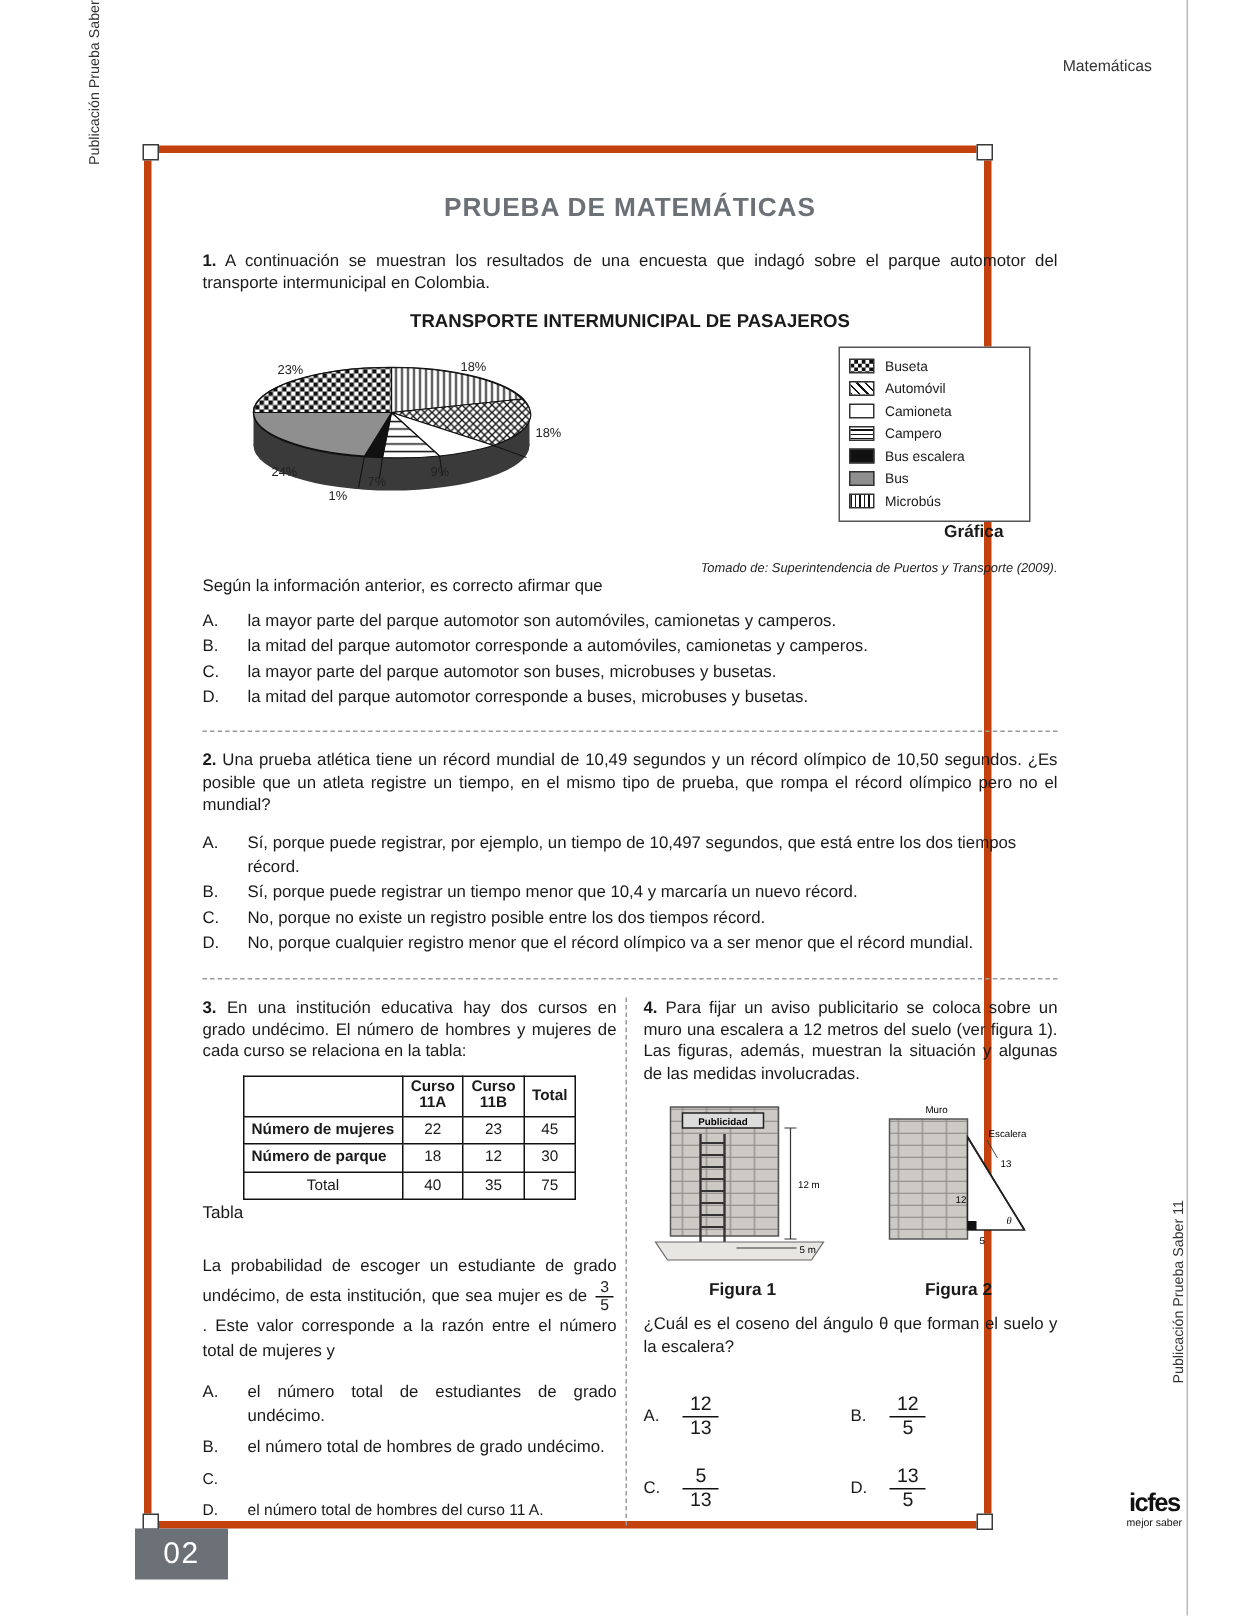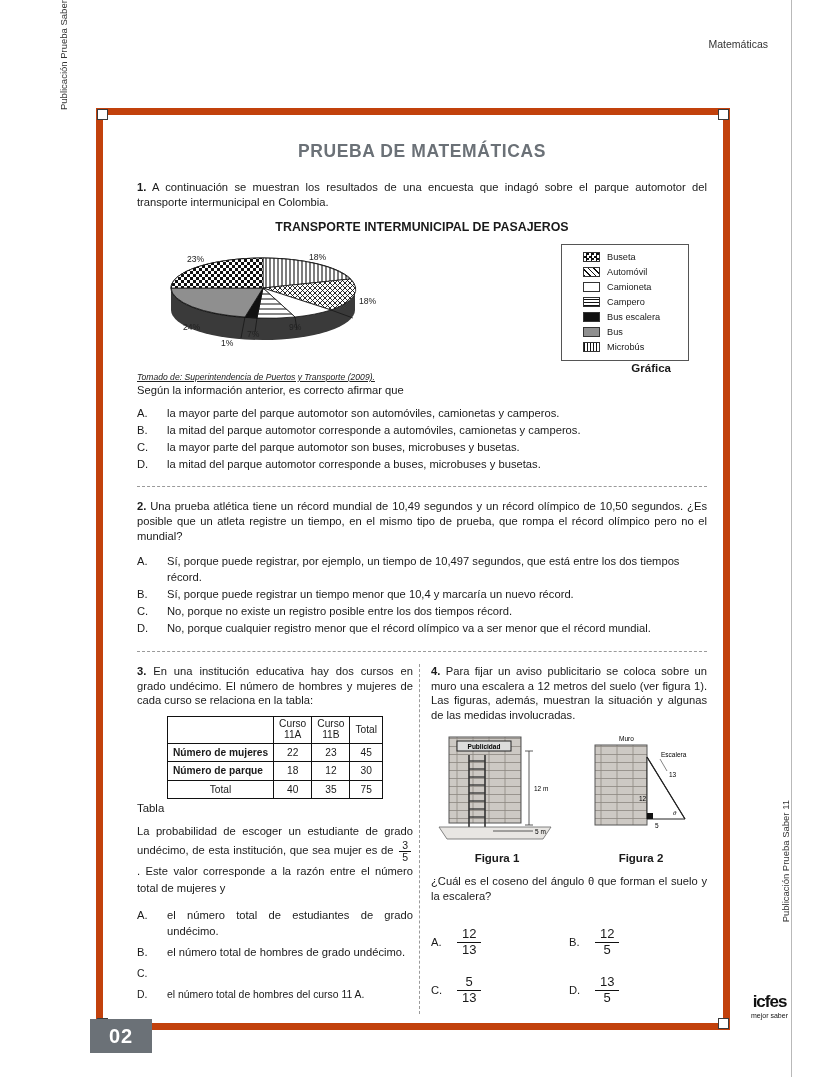--- a/index.html
+++ b/index.html
@@ -34,23 +34,23 @@
     font-size: 9.5px; color: #333;
     white-space: nowrap;
   }
   .right-rule {
     position: absolute; right: 36px; top: 0; bottom: 0;
     width: 1px; background: #b9b9b9;
   }
   
   .frame {
     position: absolute;
-    left: 96px; top: 108px;
-    width: 634px; height: 922px;
-    border: 7px solid #c2410c;
+    left: 96px; top: 97px;
+    width: 565px; height: 922px;
+    border: 5px solid #c2410c;
   }
   .corner {
     position: absolute; width: 11px; height: 11px;
     border: 1px solid #3a3a3a; background: #fff;
   }
   .corner.tl { left: -6px; top: -6px; }
   .corner.tr { right: -6px; top: -6px; }
   .corner.bl { left: -6px; bottom: -6px; }
   .corner.br { right: -6px; bottom: -6px; }
 
@@ -76,64 +76,63 @@
   }
   
   .chart-title {
     text-align: center; font-weight: bold; font-size: 12.4px;
     margin: 10px 0 2px 0;
   }
   .chart-area { position: relative; height: 132px; margin-top: 4px; }
   .legend {
     position: absolute; right: 18px; top: 6px;
     width: 128px; border: 1px solid #555; background: #fff;
-    padding: 5px 21px;
+    padding: 5px 6px;
     text-align: right;
   }
   .legend-row { display: flex; align-items: center; height: 15px; font-size: 9.2px; }
   .sw { width: 17px; height: 10px; border: 1px solid #333; margin-right: 7px; flex: 0 0 17px; }
   .pct { position: absolute; font-size: 8.6px; color: #222; }
   .src {
-    text-align: left; font-size: 8.6px; font-style: italic; color: #222;
-    margin-top: 2px;
-    text-decoration: underline;
+    text-align: right; font-size: 8.6px; font-style: italic; color: #222;
+    margin-top: 16px;
   }
   .graf-label {
     position: absolute; right: 36px; bottom: -4px;
     font-weight: bold; font-size: 11.5px; margin-top: 32px;
   }
   .lead-after { font-size: 11.2px; margin-top: 2px; }
 
   
   .cols { display: flex; gap: 18px; margin-top: 4px; }
   .col { width: 276px; font-size: 11.2px; line-height: 1.33; text-align: justify; }
   table.tbl {
     border-collapse: collapse; margin: 8px auto 0 auto; font-size: 10.2px;
   }
   table.tbl td, table.tbl th {
     border: 1px solid #111; padding: 2px 5px; text-align: center;
   }
-  table.tbl th { font-weight: normal; line-height: 1.05; }
+  table.tbl th { font-weight: bold; line-height: 1.05; }
   table.tbl td.lbl { text-align: left; font-weight: bold; padding-left: 5px; }
   .tabla-cap { font-weight: normal; font-size: 11.4px; margin-top: 2px; padding-right: 24px;}
   .frac { display: inline-block; text-align: center; vertical-align: middle; font-size: 10.5px; line-height: 1.05; margin: 0 2px; }
   .frac .n { display: block; padding: 0 3px; }
   .frac .d { display: block; border-top: 1px solid #111; padding: 0 3px; }
   .ansgrid { display: flex; flex-wrap: wrap; margin-top: 14px; }
   .ansitem { width: 50%; display: flex; align-items: center; height: 48px; font-size: 11.2px; }
   .ansitem .lt { width: 26px; }
   .bigfrac { display: inline-block; text-align: center; font-size: 13px; line-height: 1.1; }
   .bigfrac .n { display: block; padding: 0 5px; }
   .bigfrac .d { display: block; border-top: 1.4px solid #111; padding: 0 5px; }
   .figs { display: flex; gap: 16px; margin-top: 8px; justify-content: center; }
   .fig-cap { text-align: center; font-weight: bold; font-size: 11.5px; margin-top: 4px; }
   .page-num {
     position: absolute; left: 90px; bottom: 24px;
     width: 62px; height: 34px; background: #6b7177; color: #fff;
-    font-size: 20px; font-weight: bold; display: flex;
+    font-size: 20px; font-weight: normal; display: flex;
     align-items: center; justify-content: center; letter-spacing: 1px;
   }
   .icfes {
     position: absolute; right: 40px; bottom: 58px;
     text-align: center; font-size: 7px; color: #111;
   }
   .icfes .big { font-weight: bold; font-size: 17px; letter-spacing: -1px; }
 </style>
 </head>
 <body>
@@ -326,21 +325,21 @@
           <tr>
             <td>Total</td>
             <td>40</td>
             <td>35</td>
             <td>75</td>
           </tr>
         </tbody>
           </table>
         <div class="tabla-cap">Tabla</div>
 
-        <div style="margin-top:6px;line-height:1.55;">
+        <div style="margin-top:18px;line-height:1.55;">
           <span>La probabilidad de escoger un estudiante de grado undécimo, de esta institución, que sea mujer es de</span>
           <span class="frac">
             <span class="n">3</span>
             <span class="d">5</span>
           </span>
           <span>. Este valor corresponde a la razón entre el número total de mujeres y</span>
         </div>
 
         <div class="opts">
           <div class="opt">

